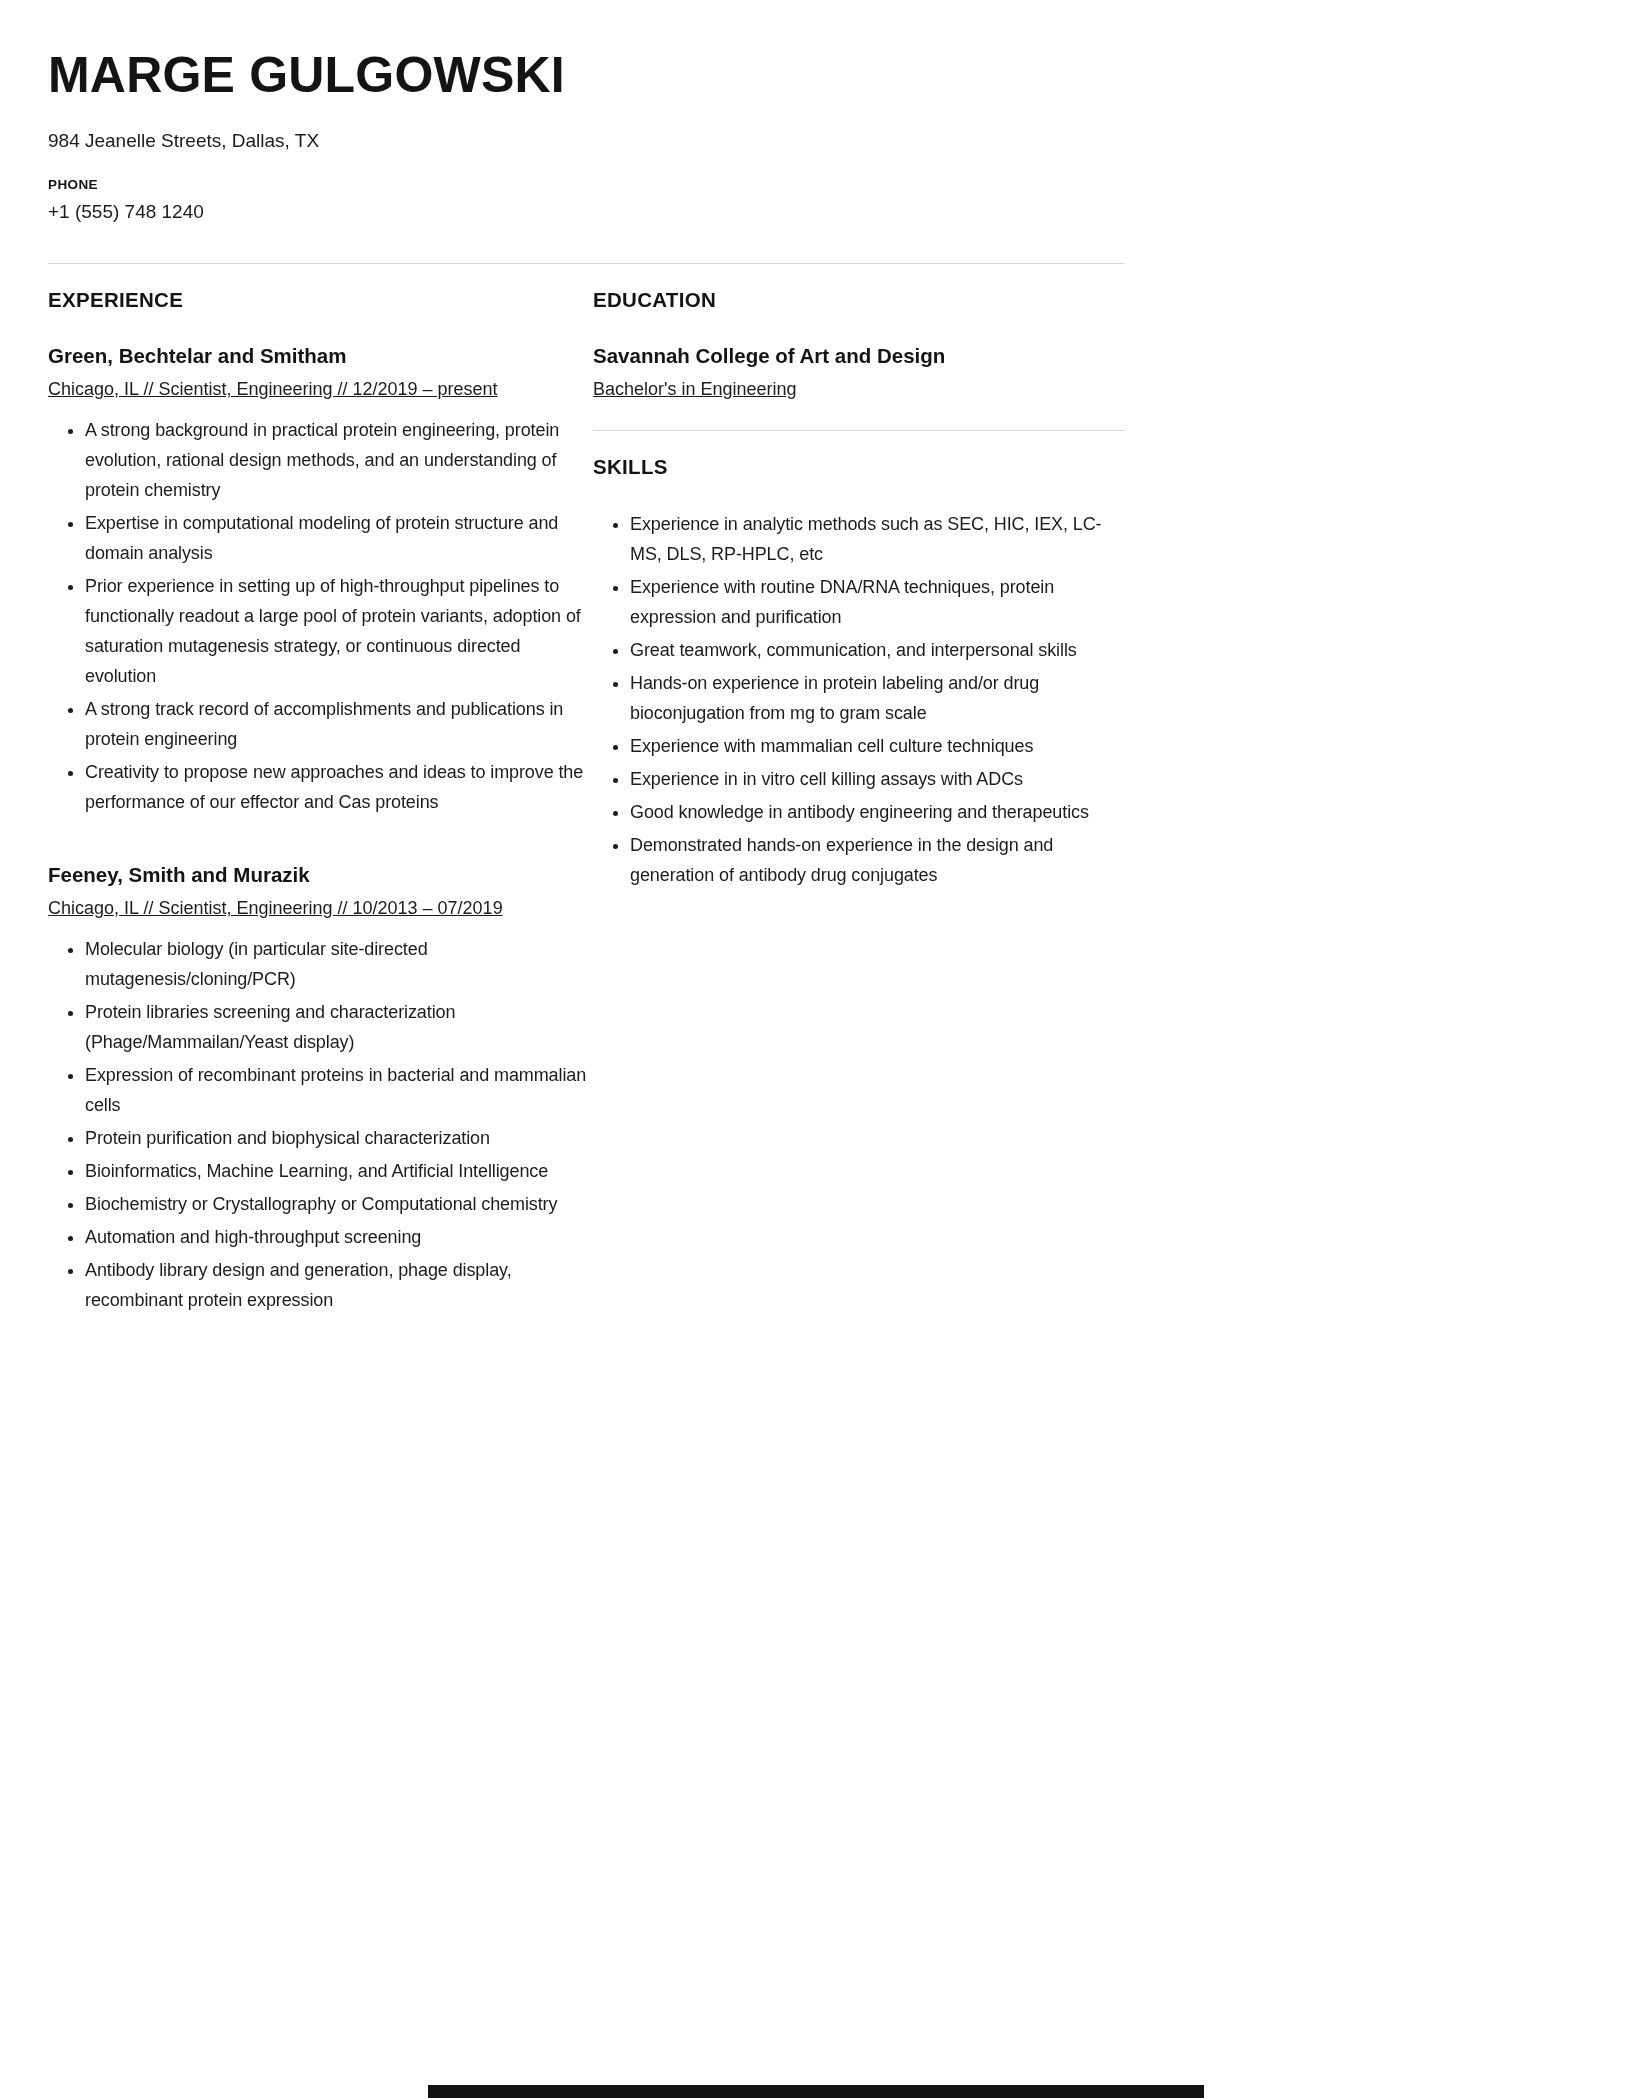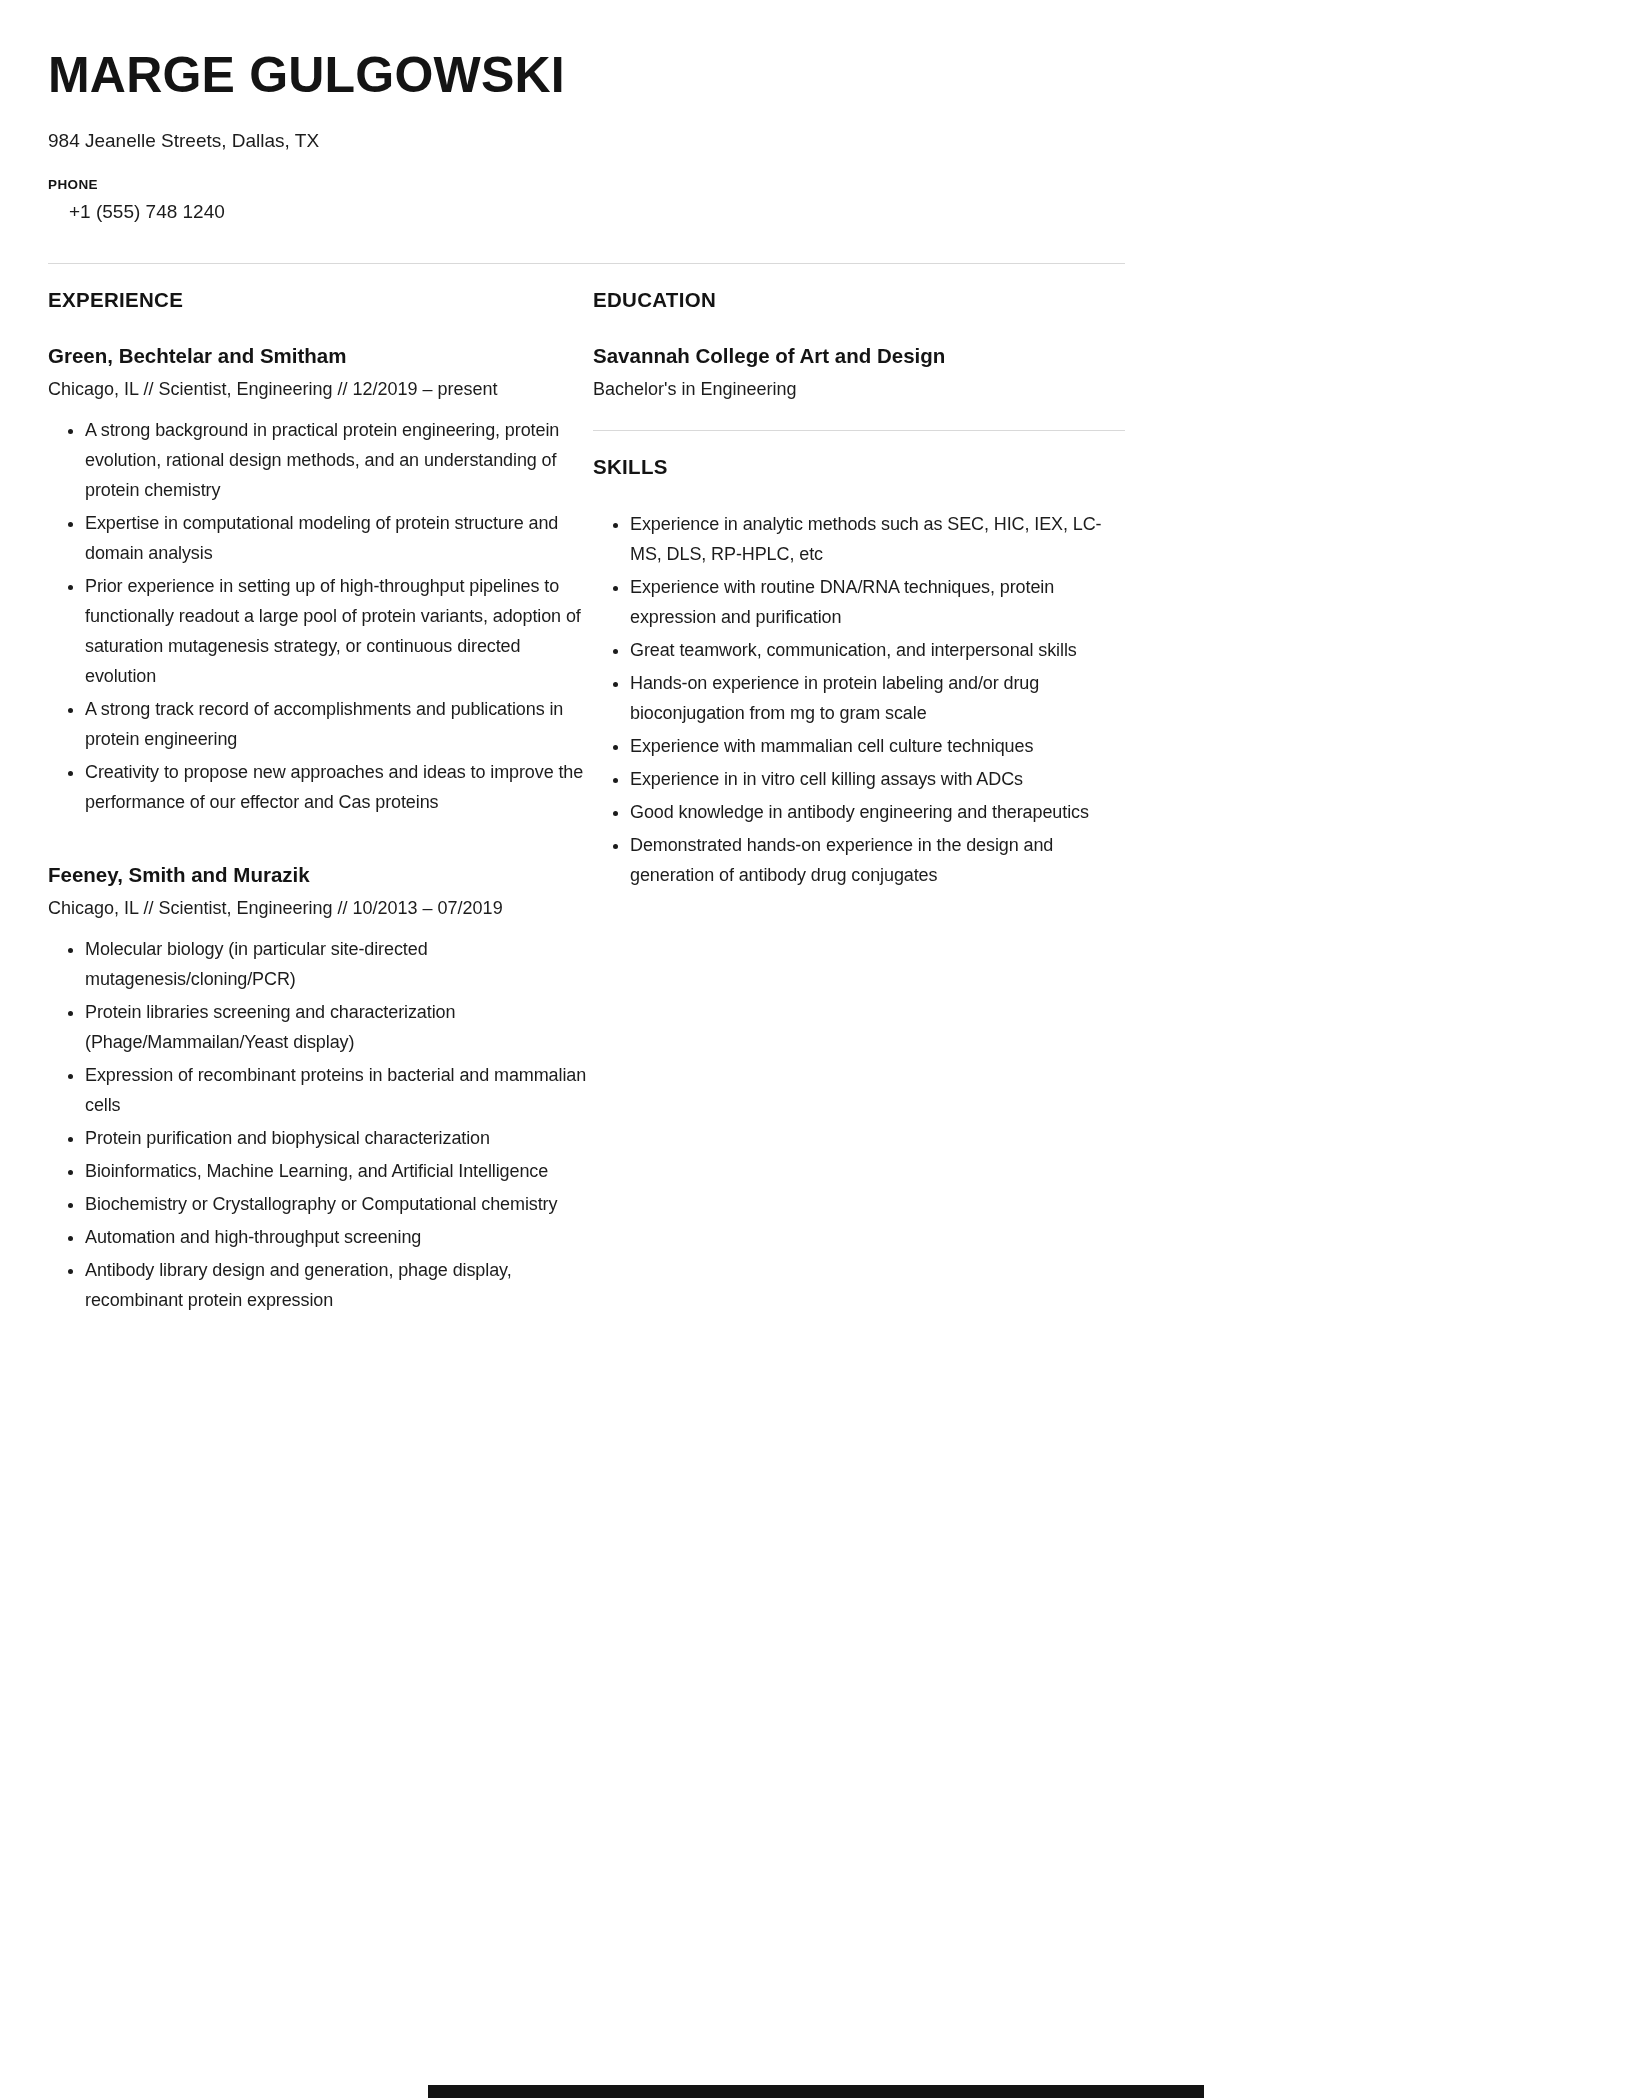--- a/index.html
+++ b/index.html
@@ -32,21 +32,20 @@
   .phone-label {
     margin-top: 25px;
     font-size: 13.5px;
     font-weight: 700;
     letter-spacing: 0.4px;
     color: #141414;
   }
   .phone {
     margin-top: 9px;
     font-size: 19px;
-    margin-left: 21px;
   }
   .columns {
     display: flex;
     margin-top: 10px;
   }
   .col-left  { flex: 0 0 545px; width: 545px; }
   .col-right { flex: 0 0 532px; width: 532px; }
   .section {
     margin-top: 30px;
     border-top: 1px solid #d9d9d9;
@@ -62,20 +61,21 @@
   .job + .job { margin-top: 46px; }
   .company {
     font-size: 20.5px;
     font-weight: 700;
     color: #141414;
   }
   .meta, .degree {
     margin-top: 11px;
     font-size: 18px;
     color: #1c1c1c;
+    text-decoration: underline;
   }
   ul.bullets {
     margin-top: 15px;
     padding-left: 37px;
     list-style: disc outside;
   }
   ul.bullets.skills-list { margin-top: 30px; }
   ul.bullets li {
     font-size: 18px;
     line-height: 30px;

